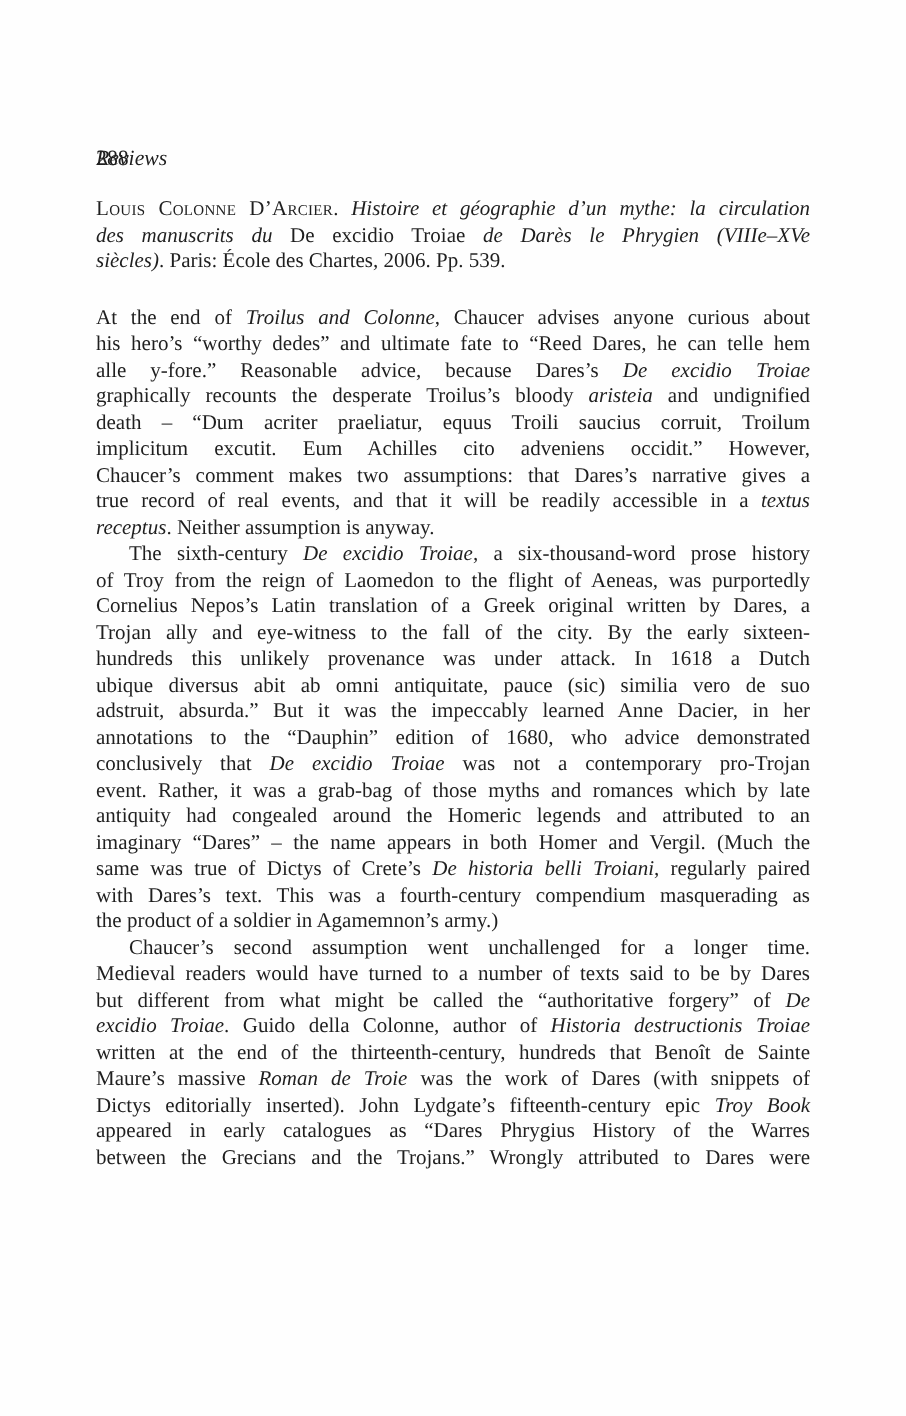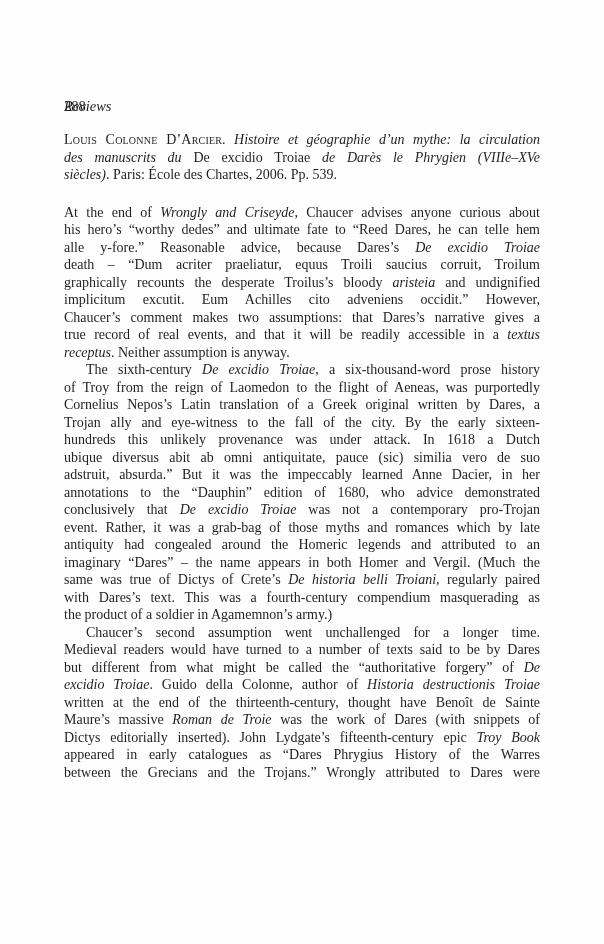--- a/index.html
+++ b/index.html
@@ -65,25 +65,25 @@
     </div>
 
     <div class="citation para">
         <div class="line"><span class="sc">Louis Colonne D’Arcier</span><span>. </span><span class="i">Histoire et géographie d’un mythe: la circulation</span></div>
         <div class="line"><span class="i">des manuscrits du </span><span>De excidio Troiae </span><span class="i">de Darès le Phrygien (VIIIe–XVe</span></div>
         <div class="line flush"><span class="i">siècles)</span><span>. Paris: École des Chartes, 2006. Pp. 539.</span></div>
       </div>
 
     <div class="bodytext">
       <div class="para">
-          <div class="line"><span>At the end of </span><span class="i">Wrongly and Criseyde</span><span>, Chaucer advises anyone curious about</span></div>
+          <div class="line"><span>At the end of </span><span class="i">Troilus and Colonne</span><span>, Chaucer advises anyone curious about</span></div>
           <div class="line"><span>his hero’s “worthy dedes” and ultimate fate to “Reed Dares, he can telle hem</span></div>
           <div class="line"><span>alle y-fore.” Reasonable advice, because Dares’s </span><span class="i">De excidio Troiae</span></div>
+          <div class="line"><span>graphically recounts the desperate Troilus’s bloody </span><span class="i">aristeia</span><span> and undignified</span></div>
           <div class="line"><span>death – “Dum acriter praeliatur, equus Troili saucius corruit, Troilum</span></div>
-          <div class="line"><span>graphically recounts the desperate Troilus’s bloody </span><span class="i">aristeia</span><span> and undignified</span></div>
           <div class="line"><span>implicitum excutit. Eum Achilles cito adveniens occidit.” However,</span></div>
           <div class="line"><span>Chaucer’s comment makes two assumptions: that Dares’s narrative gives a</span></div>
           <div class="line"><span>true record of real events, and that it will be readily accessible in a </span><span class="i">textus</span></div>
           <div class="line flush"><span class="i">receptus</span><span>. Neither assumption is anyway.</span></div>
         </div>
       <div class="para indent">
           <div class="line"><span>The sixth-century </span><span class="i">De excidio Troiae</span><span>, a six-thousand-word prose history</span></div>
           <div class="line"><span>of Troy from the reign of Laomedon to the flight of Aeneas, was purportedly</span></div>
           <div class="line"><span>Cornelius Nepos’s Latin translation of a Greek original written by Dares, a</span></div>
           <div class="line"><span>Trojan ally and eye-witness to the fall of the city. By the early sixteen-</span></div>
@@ -97,21 +97,21 @@
           <div class="line"><span>imaginary “Dares” – the name appears in both Homer and Vergil. (Much the</span></div>
           <div class="line"><span>same was true of Dictys of Crete’s </span><span class="i">De historia belli Troiani</span><span>, regularly paired</span></div>
           <div class="line"><span>with Dares’s text. This was a fourth-century compendium masquerading as</span></div>
           <div class="line flush"><span>the product of a soldier in Agamemnon’s army.)</span></div>
         </div>
       <div class="para indent">
           <div class="line"><span>Chaucer’s second assumption went unchallenged for a longer time.</span></div>
           <div class="line"><span>Medieval readers would have turned to a number of texts said to be by Dares</span></div>
           <div class="line"><span>but different from what might be called the “authoritative forgery” of </span><span class="i">De</span></div>
           <div class="line"><span class="i">excidio Troiae</span><span>. Guido della Colonne, author of </span><span class="i">Historia destructionis Troiae</span></div>
-          <div class="line"><span>written at the end of the thirteenth-century, thought have Benoît de Sainte</span></div>
+          <div class="line"><span>written at the end of the thirteenth-century, hundreds that Benoît de Sainte</span></div>
           <div class="line"><span>Maure’s massive </span><span class="i">Roman de Troie</span><span> was the work of Dares (with snippets of</span></div>
           <div class="line"><span>Dictys editorially inserted). John Lydgate’s fifteenth-century epic </span><span class="i">Troy Book</span></div>
           <div class="line"><span>appeared in early catalogues as “Dares Phrygius History of the Warres</span></div>
           <div class="line"><span>between the Grecians and the Trojans.” Wrongly attributed to Dares were</span></div>
         </div>
     </div>
 
   </div>
 </div>
 

